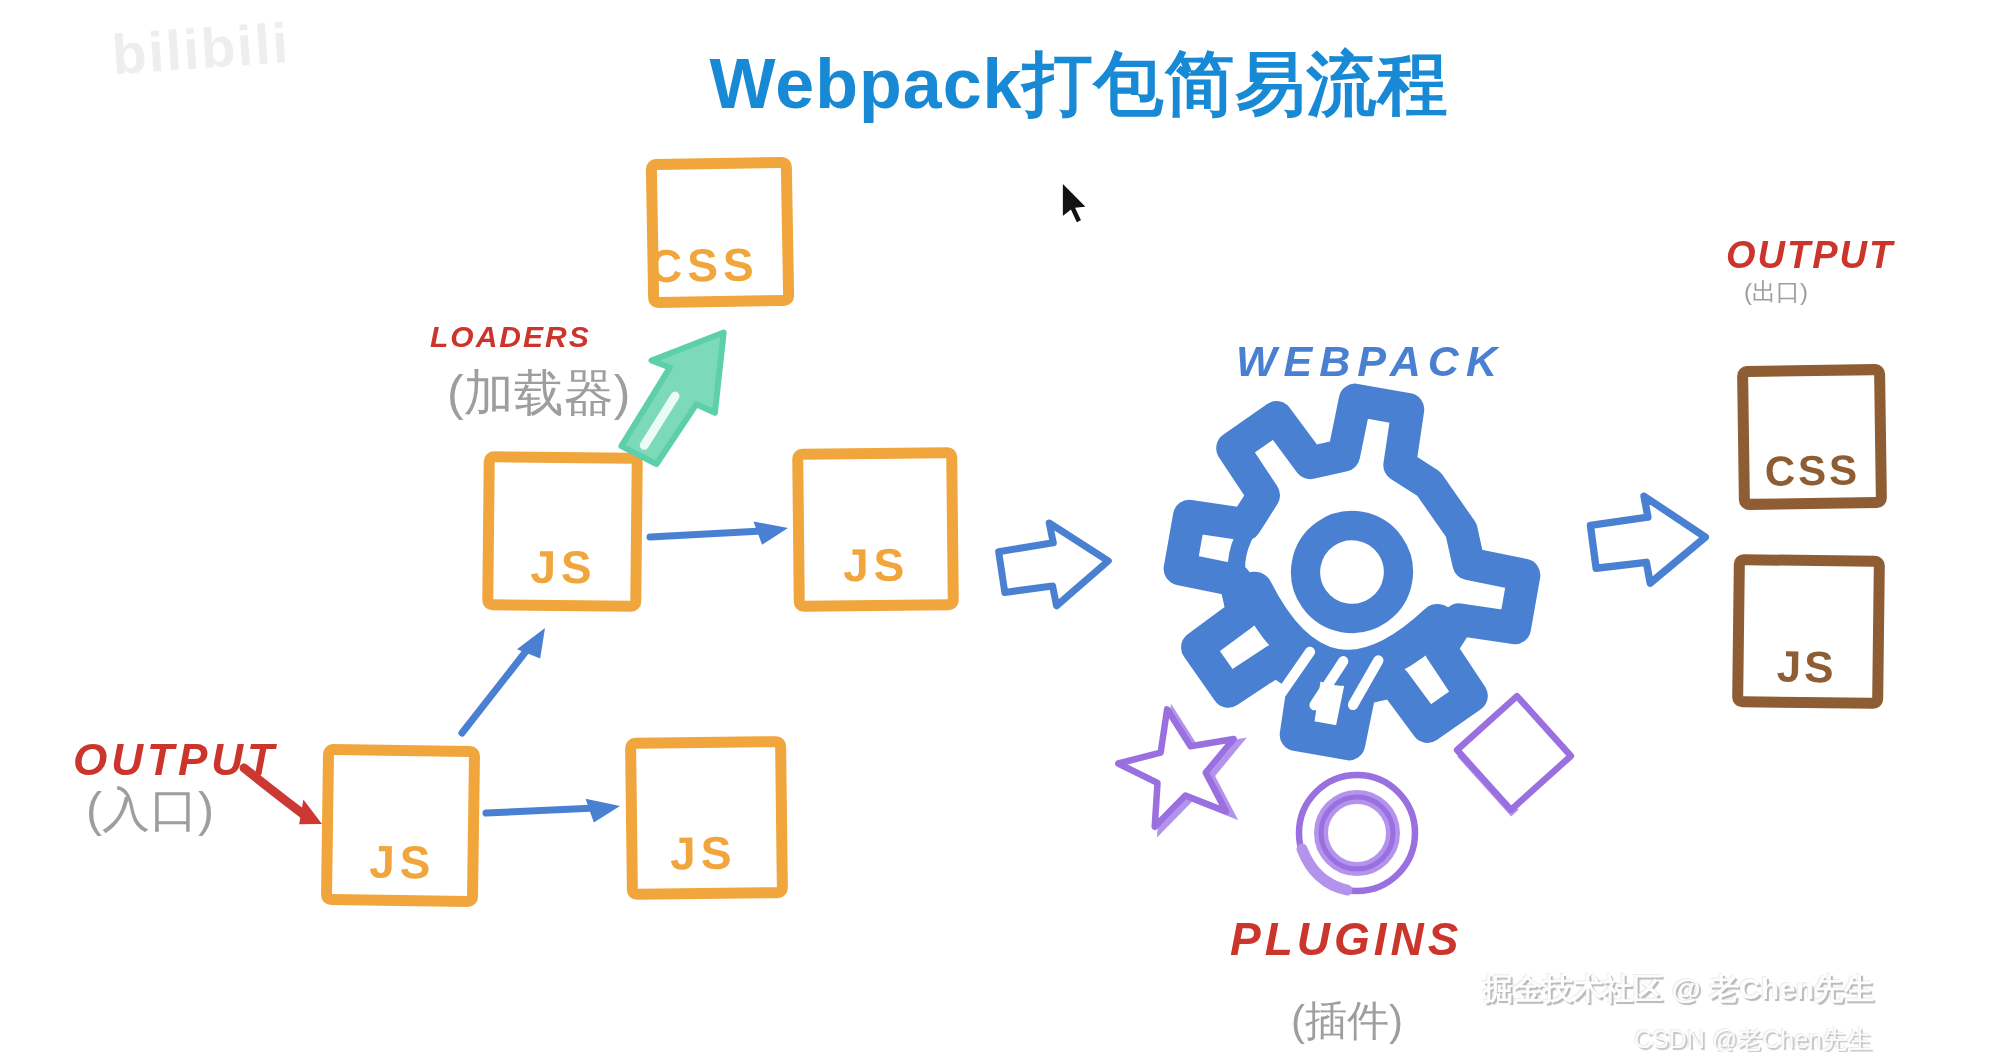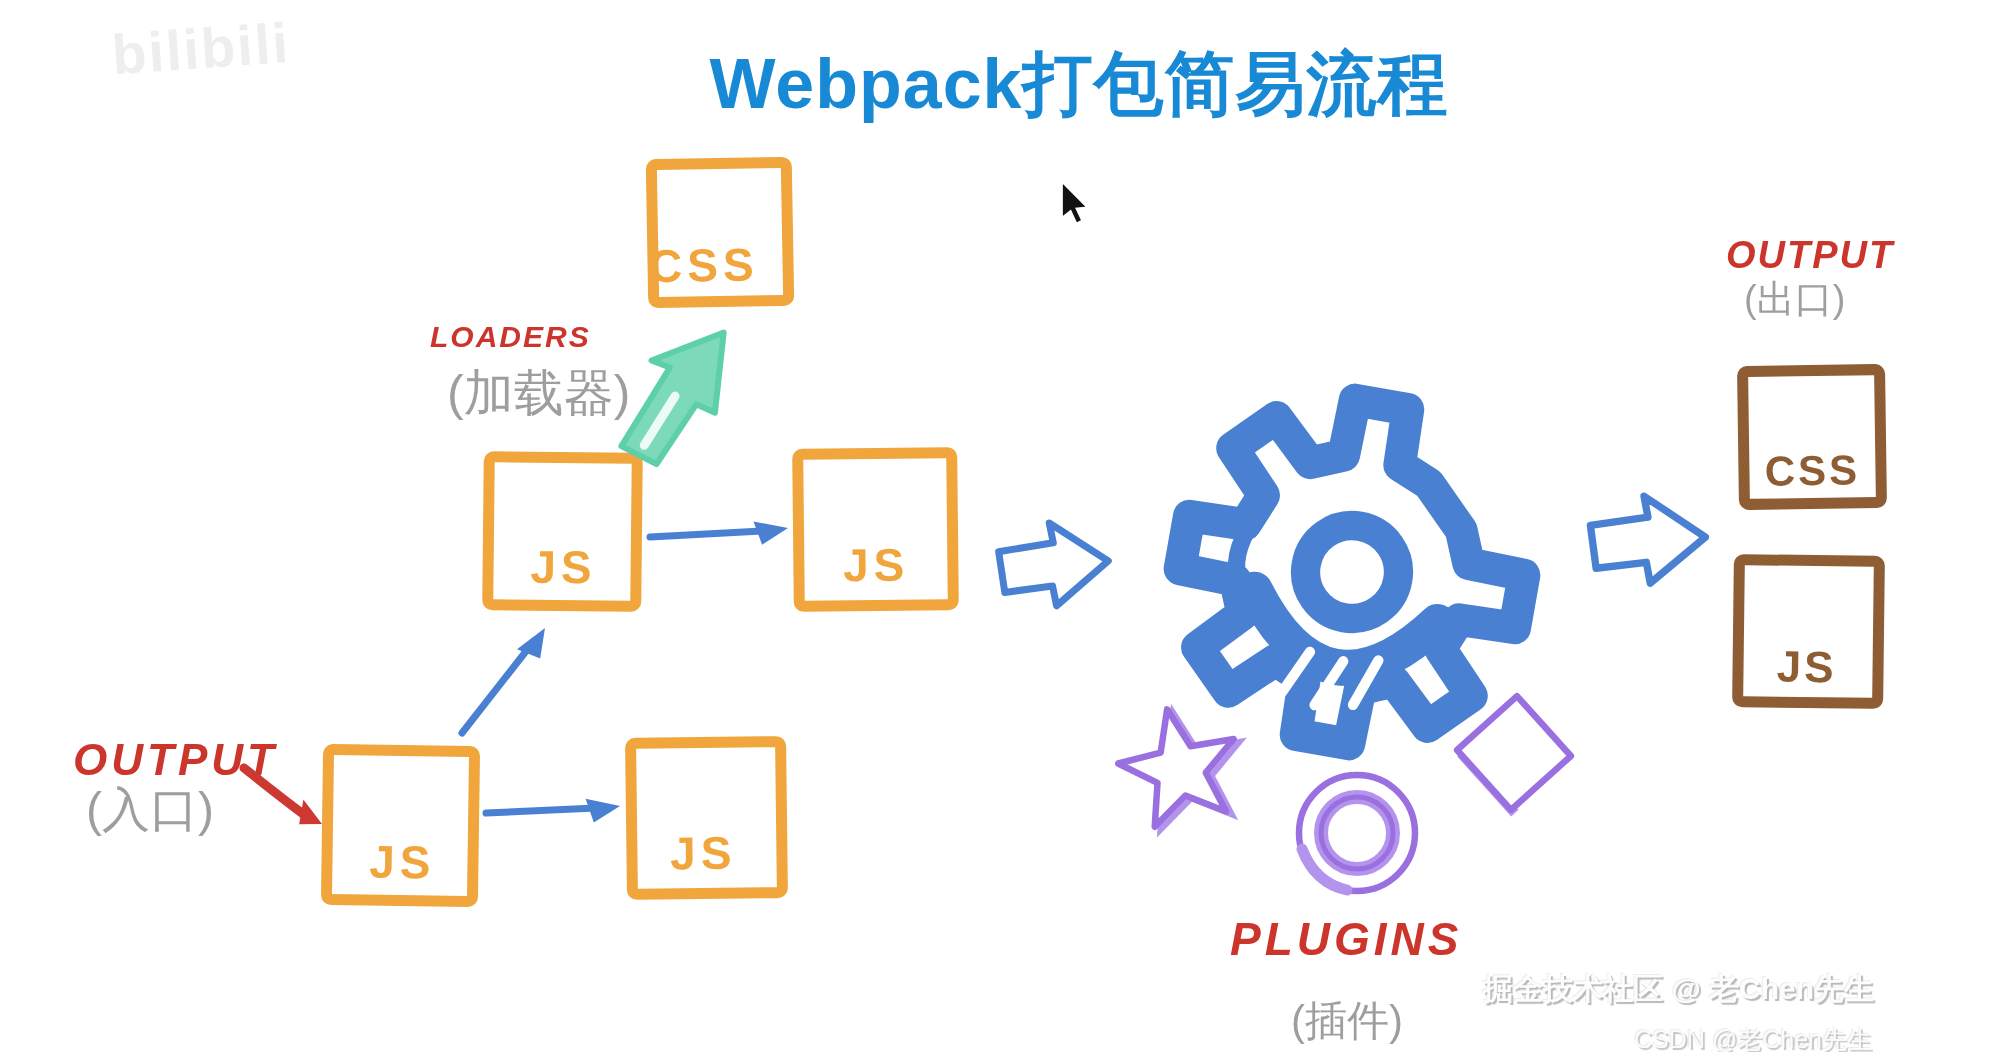--- a/index.html
+++ b/index.html
@@ -65,26 +65,27 @@
   <div class="box brown" style="left:1733px;top:555px;width:151px;height:153px;transform:rotate(0.7deg);">
     <span class="lbl" style="right:36px;bottom:8px;font-size:44px;">JS</span>
   </div>
 
   <div class="red-label" style="left:430px;top:322px;font-size:30px;">LOADERS</div>
   <div class="gray-label" style="left:447px;top:368px;font-size:50px;">(加载器)</div>
 
   <div class="red-label" style="left:73px;top:738px;font-size:44px;letter-spacing:4px;">OUTPUT</div>
   <div class="gray-label" style="left:86px;top:786px;font-size:48px;">(入口)</div>
 
+  <div class="blue-label" style="left:1236px;top:340px;font-size:43px;">WEBPACK</div>
 
   <div class="red-label" style="left:1230px;top:916px;font-size:46px;letter-spacing:4px;text-align:right;">PLUGINS</div>
   <div class="gray-label" style="left:1291px;top:1000px;font-size:42px;">(插件)</div>
 
   <div class="red-label" style="left:1726px;top:236px;font-size:38px;">OUTPUT</div>
-  <div class="gray-label" style="left:1744px;top:280px;font-size:38px;">(出口)</div>
+  <div class="gray-label" style="left:1744px;top:280px;font-size:24px;">(出口)</div>
 
   <svg width="2002" height="1052" viewBox="0 0 2002 1052">
 
     <g>
       <line class="s-blue" x1="462" y1="733" x2="534" y2="641" stroke-width="7" stroke-linecap="round"></line>
       <path class="f-blue" transform="translate(545,628) rotate(-52)" d="M0,0 L-34,-9 L-27,15 Z"></path>
     </g>
 
     <g>
       <line class="s-blue" x1="650" y1="537" x2="762" y2="531" stroke-width="7" stroke-linecap="round"></line>

